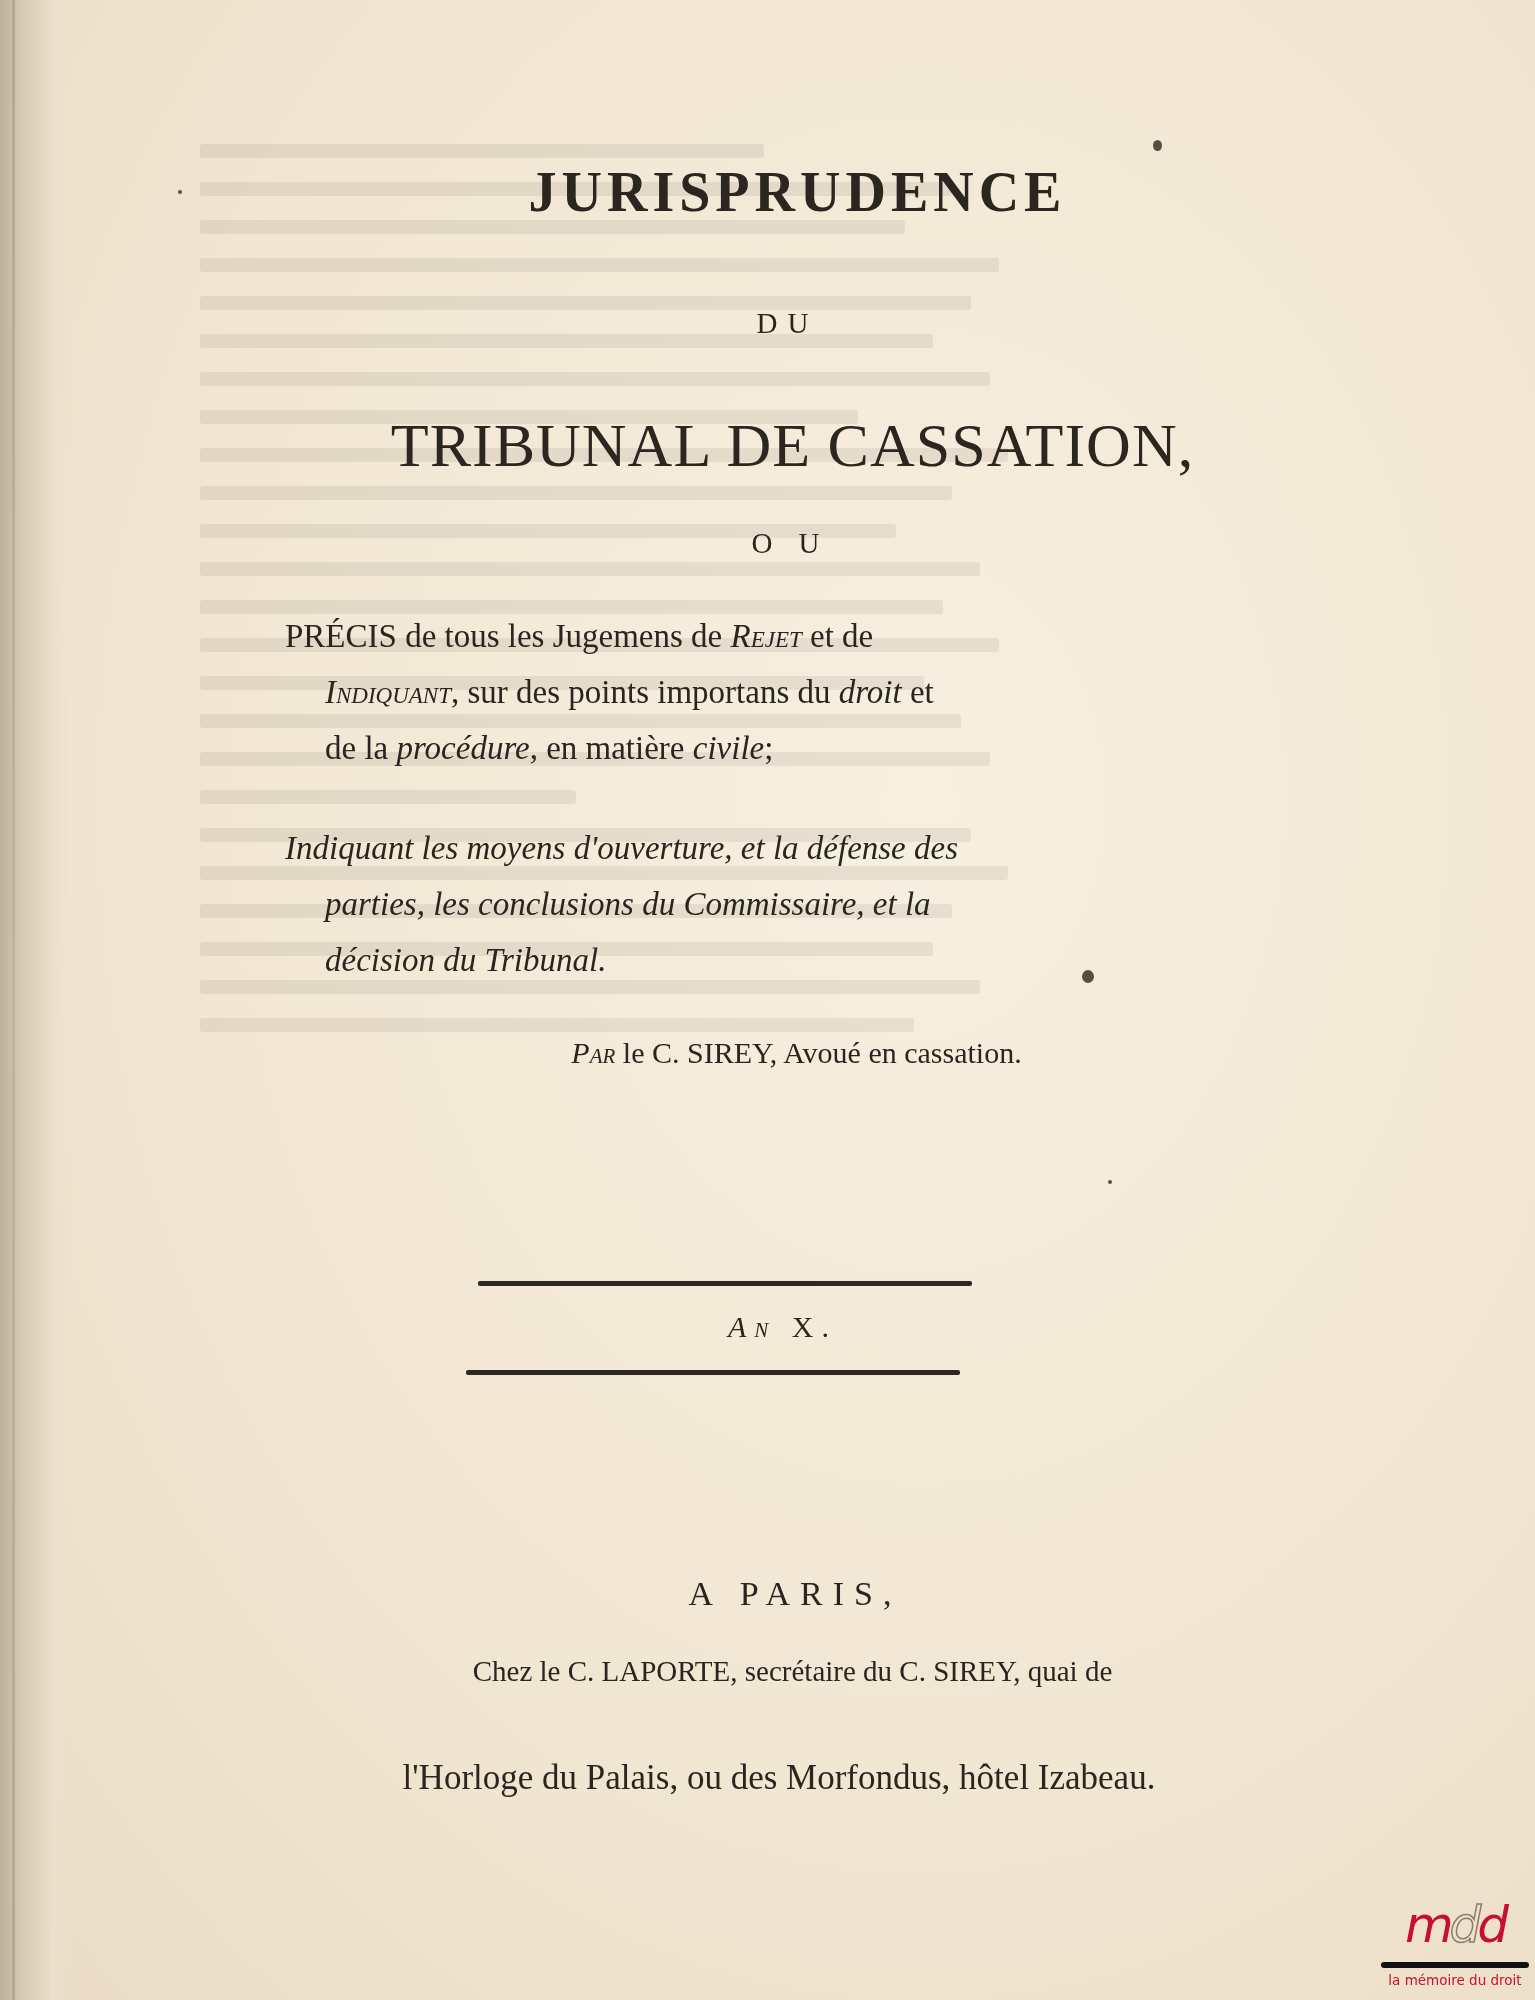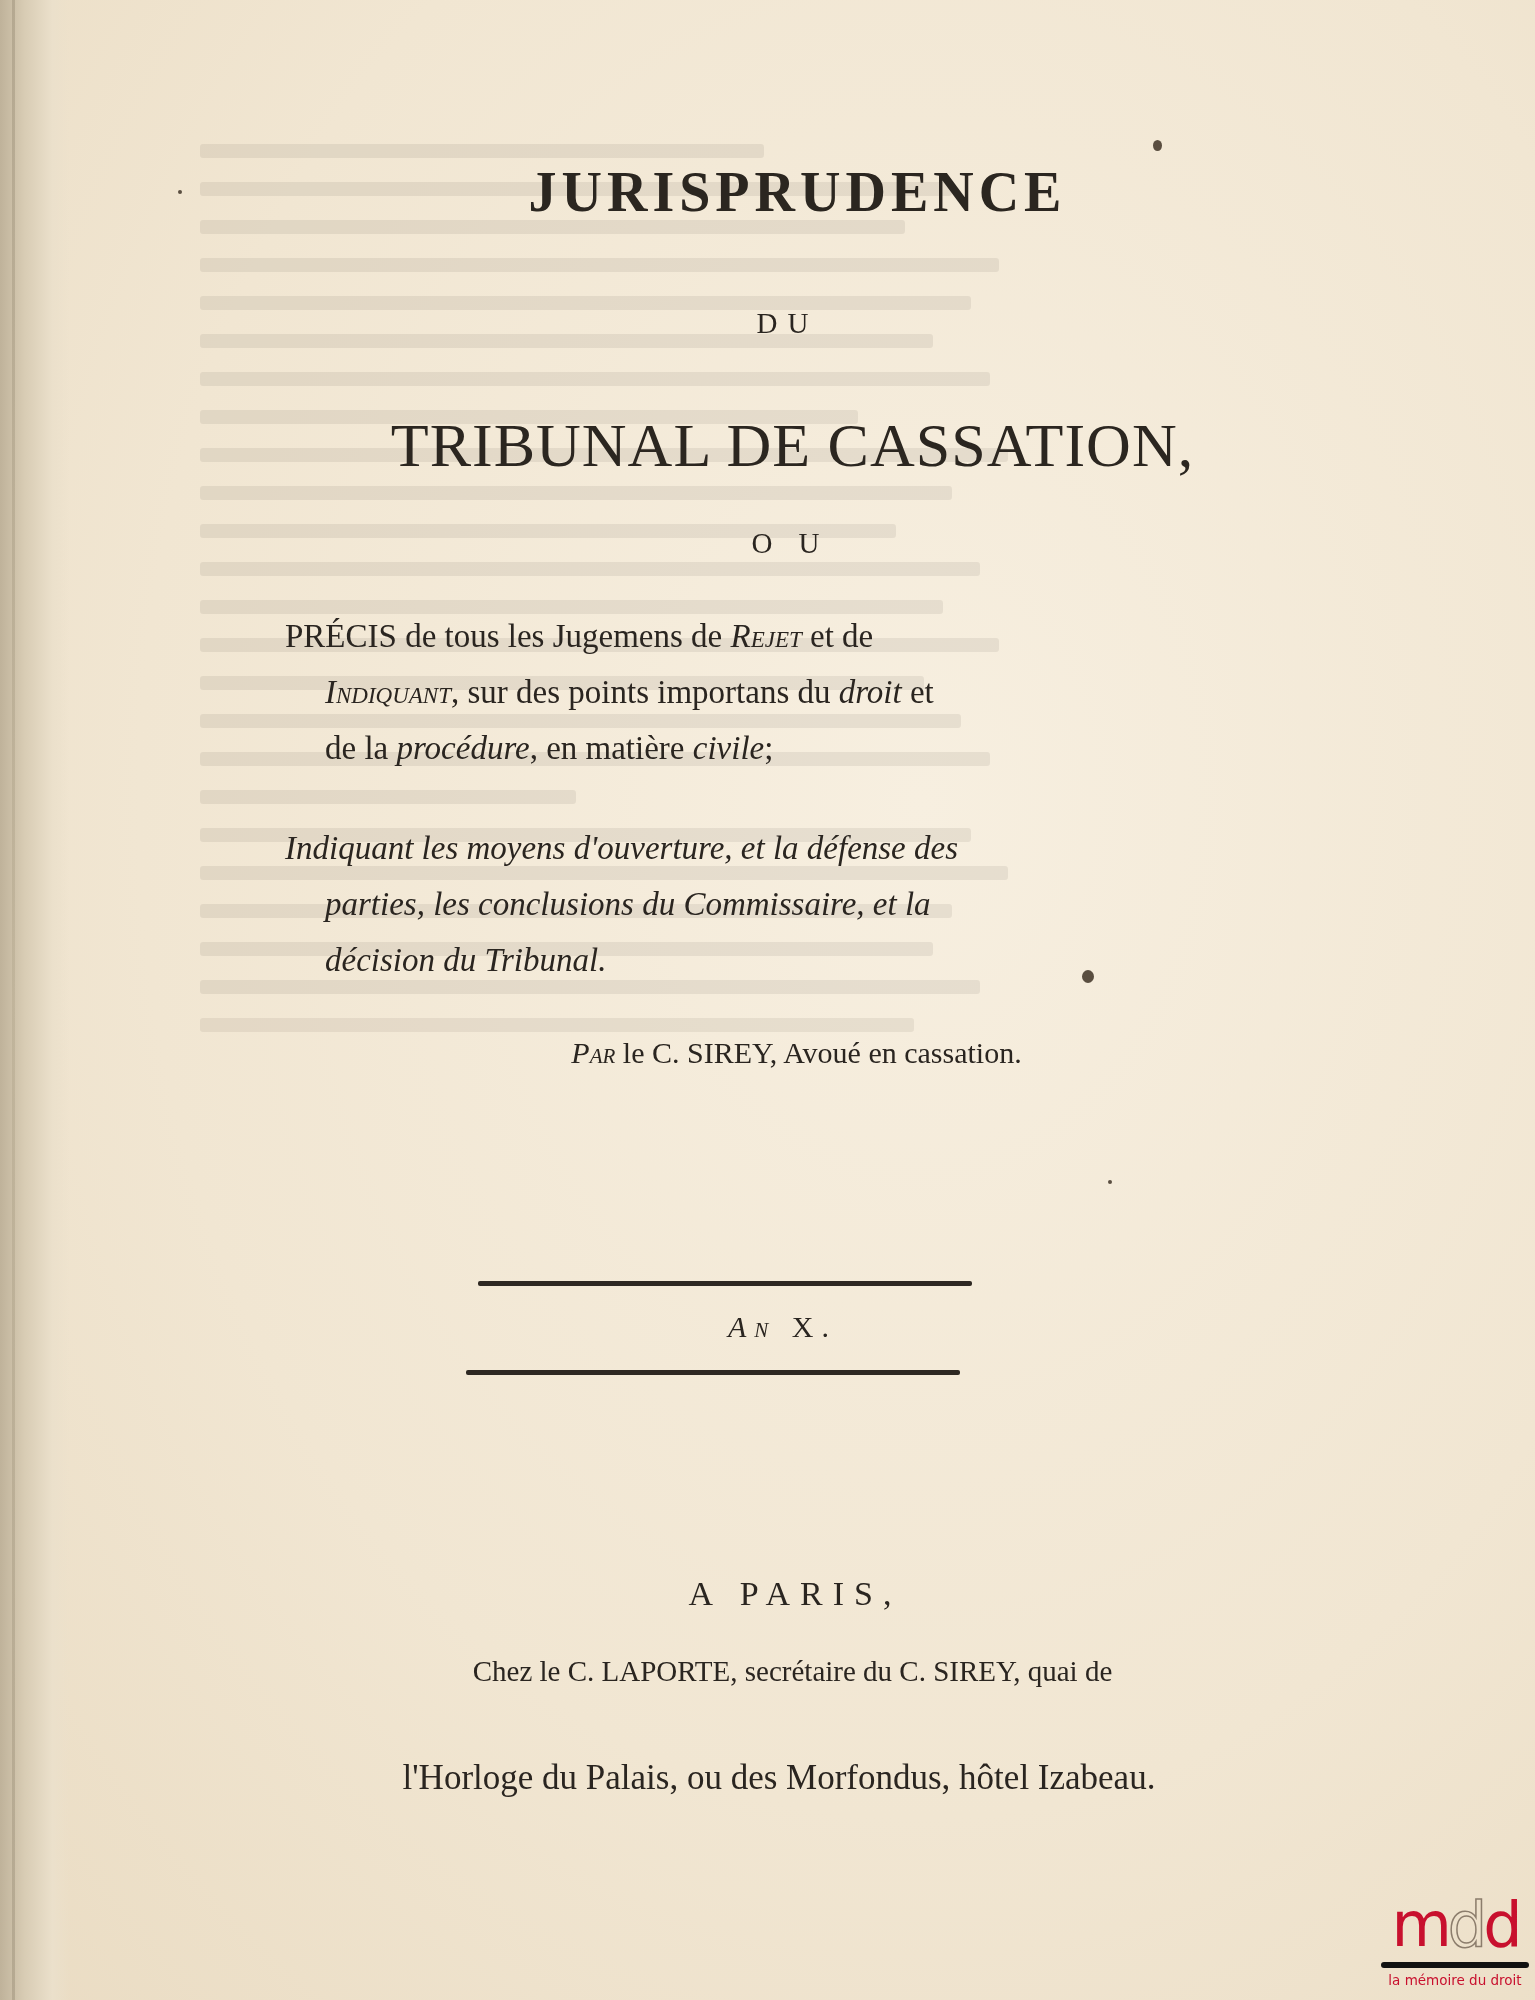--- a/index.html
+++ b/index.html
@@ -54,22 +54,22 @@
   .rule2 { left: 466px; top: 1370px; width: 494px; }
   .anx { top: 1310px; font-size: 30px; letter-spacing: 8px; padding-left: 30px; box-sizing: border-box; }
   .paris { top: 1575px; font-size: 34px; letter-spacing: 10px; padding-left: 55px; box-sizing: border-box; }
   .addr { top: 1655px; font-size: 29px; padding-left: 50px; box-sizing: border-box; }
   .addr2 { top: 1758px; font-size: 35px; padding-left: 23px; box-sizing: border-box; }
   .logo {
     position: absolute; left: 1375px; top: 1890px; width: 160px; height: 110px;
     text-align: center;
   }
   .logo-mark {
-    font-family: "DejaVu Sans", sans-serif; font-size: 62px; line-height: 70px;
-    color: #c8102e; font-weight: normal; letter-spacing: -4px;
+    font-family: "DejaVu Sans", sans-serif; font-size: 50px; line-height: 70px;
+    color: #c8102e; font-weight: normal; letter-spacing: -4px; font-style: italic;
   }
   .logo-mark .hollow { color: transparent; -webkit-text-stroke: 1.5px #8c7d6c; }
   .logo-bar { width: 148px; height: 6px; margin: 2px auto 4px; background: #111; border-radius: 3px; }
   .logo-tag { font-family: "DejaVu Sans", sans-serif; font-size: 13.5px; color: #c8102e; white-space: nowrap; }
   .speck { position: absolute; border-radius: 50%; background: #5a4e40; }
 </style>
 </head>
 <body>
 
 <div class="page">

